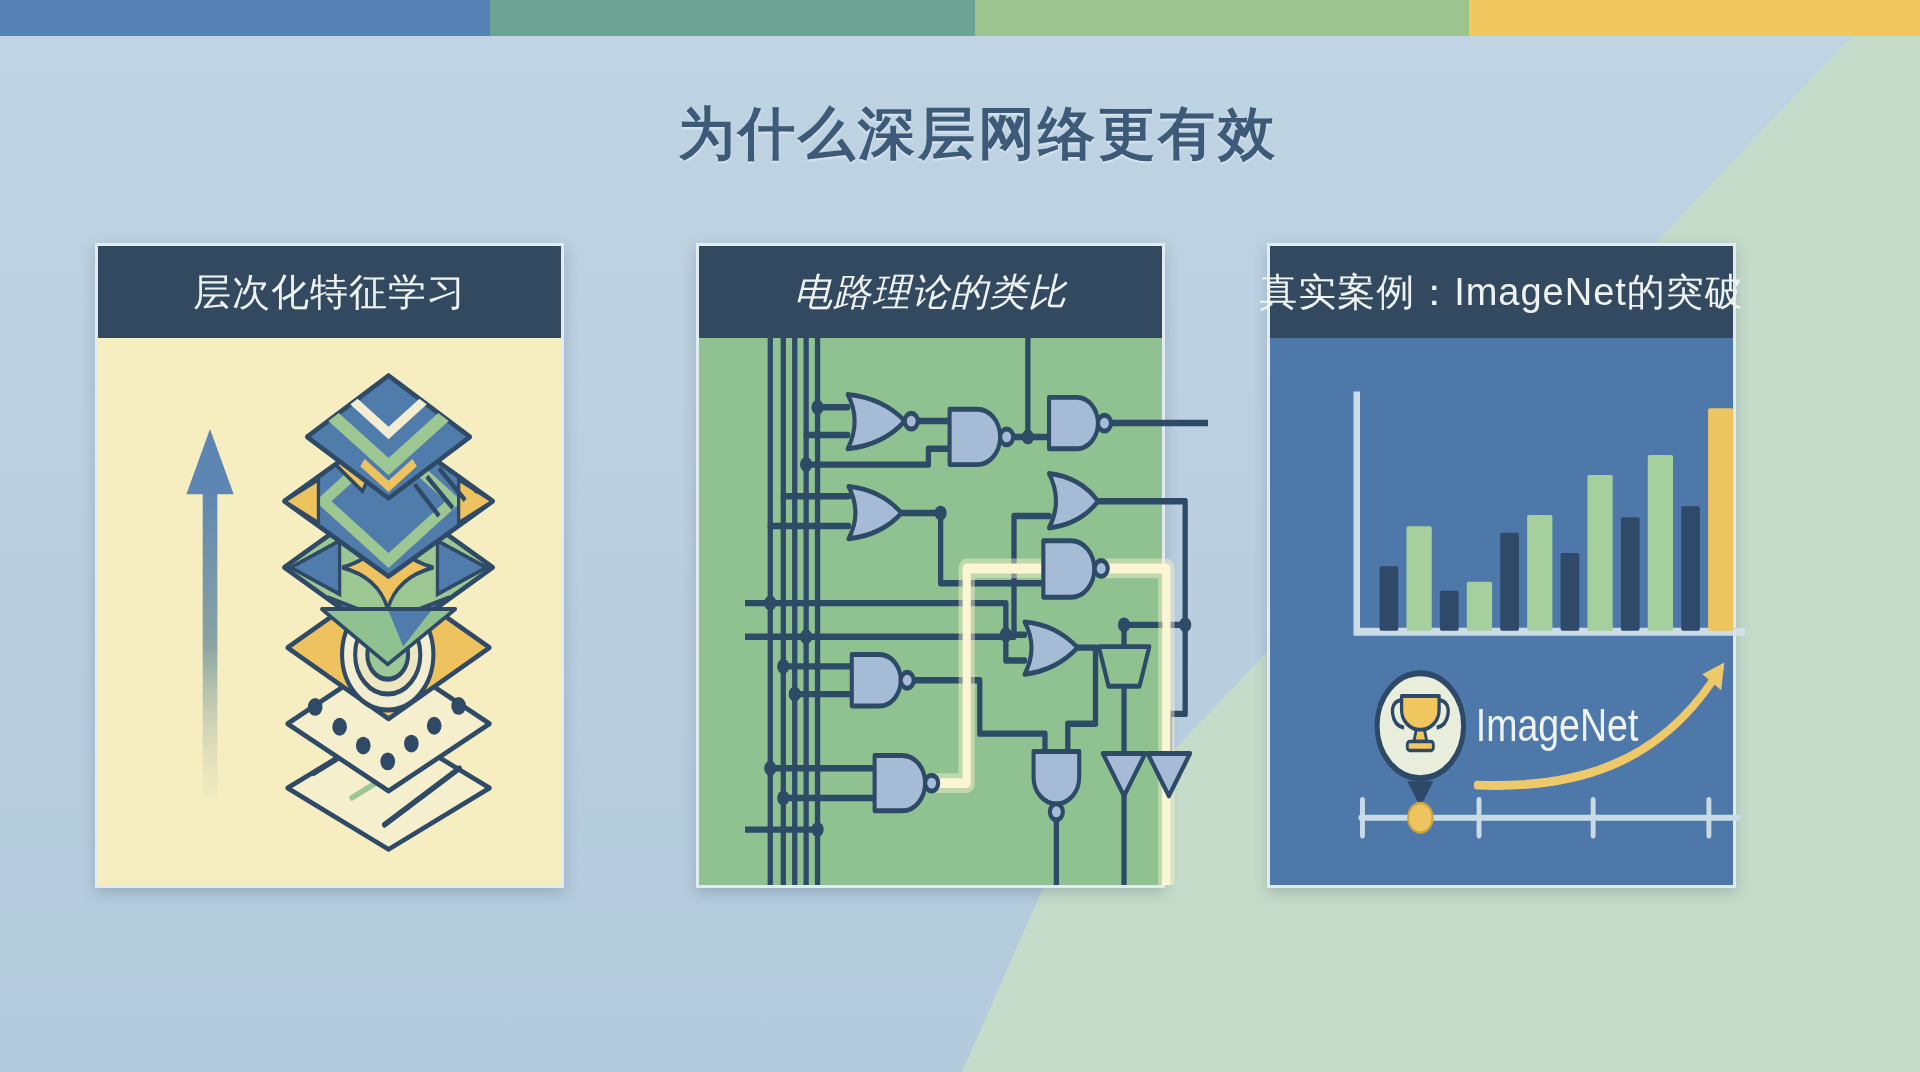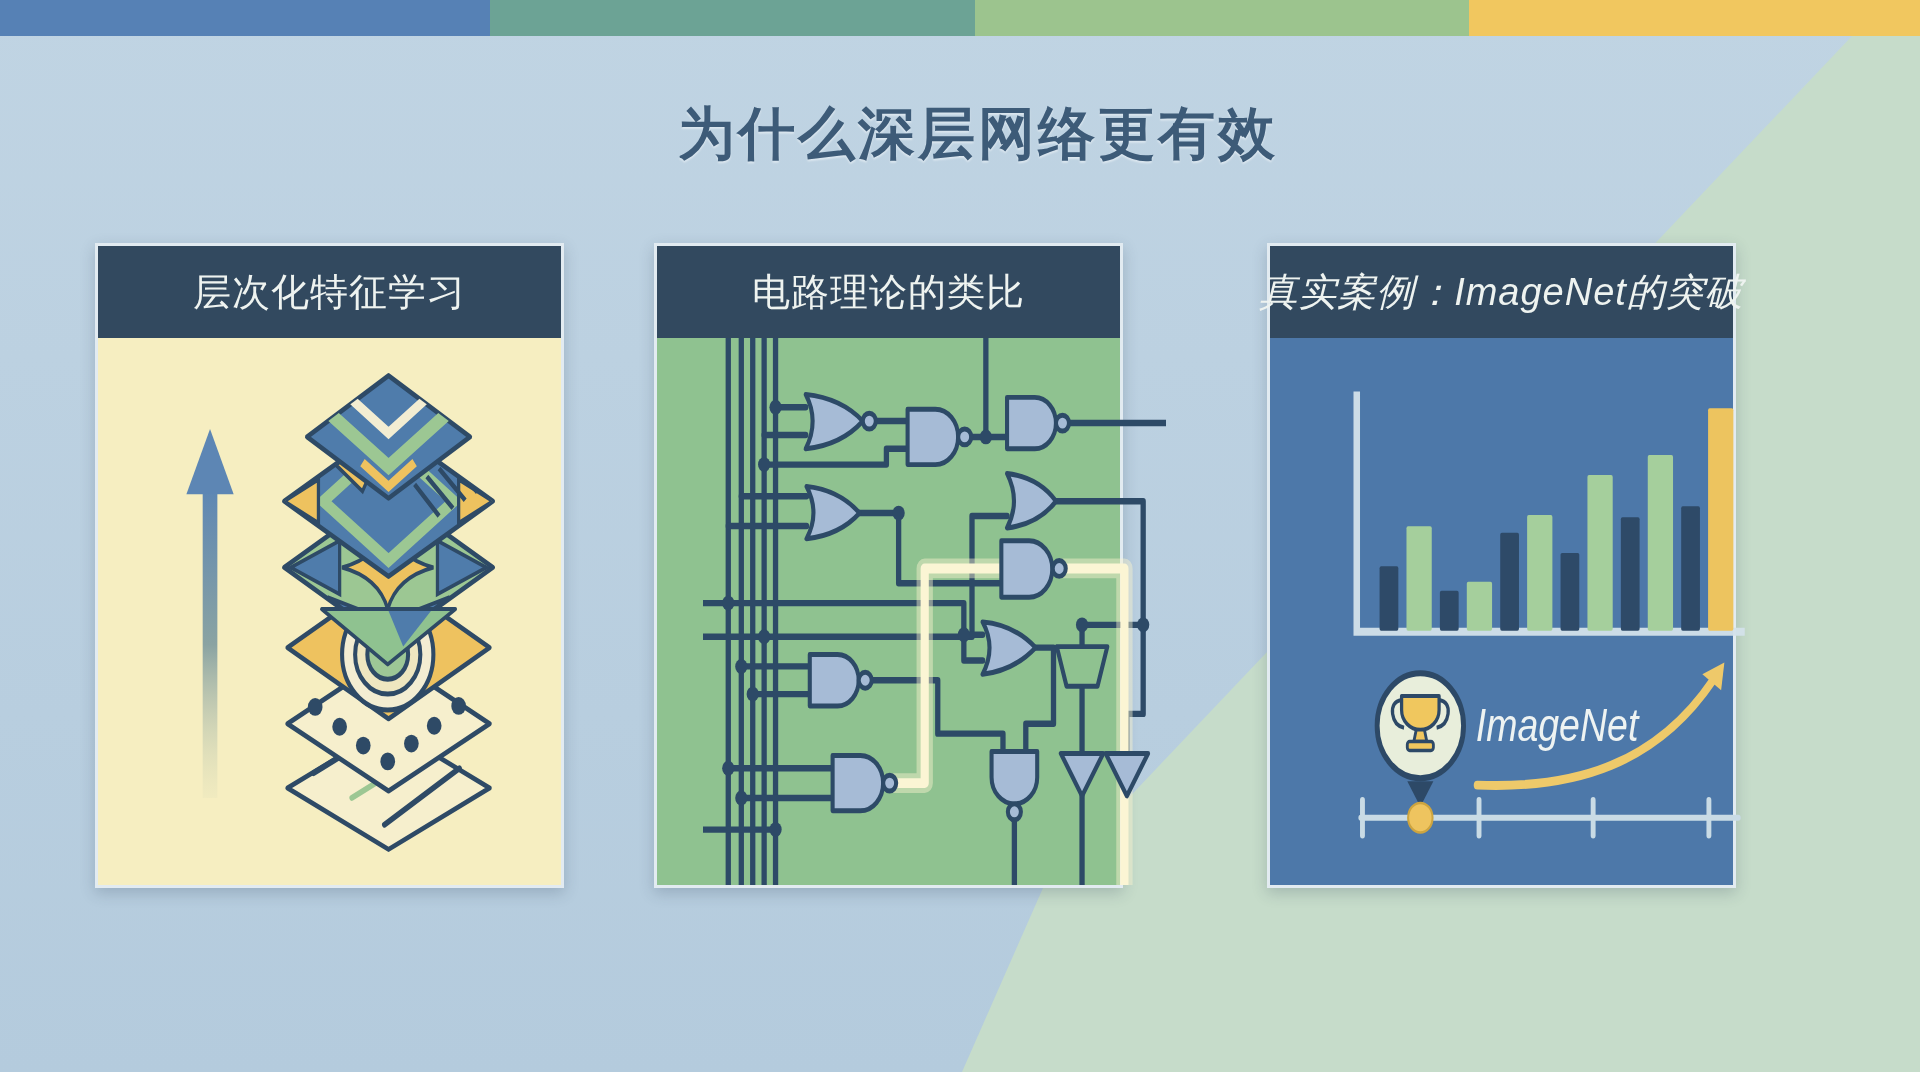--- a/index.html
+++ b/index.html
@@ -11,22 +11,22 @@
   .top-bar{position:absolute;left:0;top:0;width:1920px;height:36px;display:flex;}
   .top-bar .seg{height:100%;}
   .seg:nth-child(1){width:25.5%;} .seg:nth-child(2){width:25.3%;}
   .seg:nth-child(3){width:25.7%;} .seg:nth-child(4){width:23.5%;}
   .page-title{position:absolute;top:96px;left:0;width:1920px;text-align:center;
       font-size:57px;font-weight:600;letter-spacing:3px;color:#3d5b78;
       text-shadow:0 2px 2px rgba(255,255,255,.45);padding-left:18px;}
   .panel{position:absolute;top:243px;width:469px;height:645px;box-sizing:border-box;
       border:3px solid #e2ebf1;box-shadow:0 5px 14px rgba(40,60,80,.22);}
   .panel-1{left:95px;background:#f6eec1;}
-  .panel-2{left:654px;background:#8fc290;}
-  .panel-3{left:1267px;background:#4d78a9;font-style:italic;}
+  .panel-2{left:696px;background:#8fc290;font-style:italic;}
+  .panel-3{left:1267px;background:#4d78a9;}
   .panel-header{position:absolute;left:0;top:0;width:100%;height:92px;background:#32495f;
       display:flex;align-items:center;justify-content:center;
       font-size:38px;color:#eef3f0;font-weight:500;letter-spacing:1px;white-space:nowrap;}
   .panel-body{position:absolute;left:0;top:92px;width:100%;height:547px;margin-left:46px;}
   .panel-body svg{display:block;width:100%;height:100%;}
 </style>
 </head>
 <body>
 
 <div class="stage">

